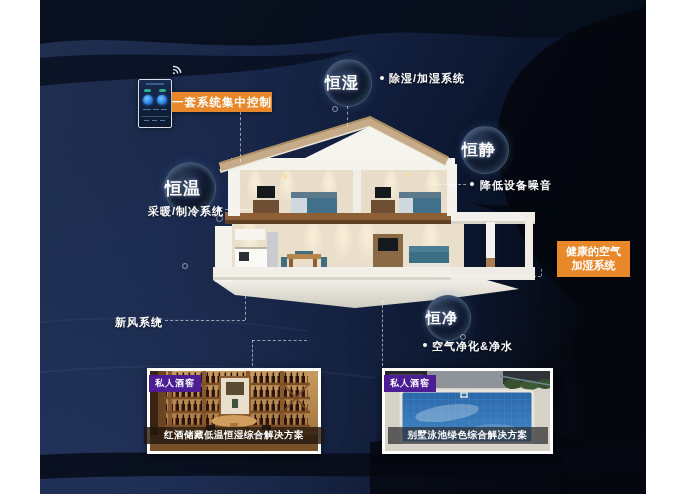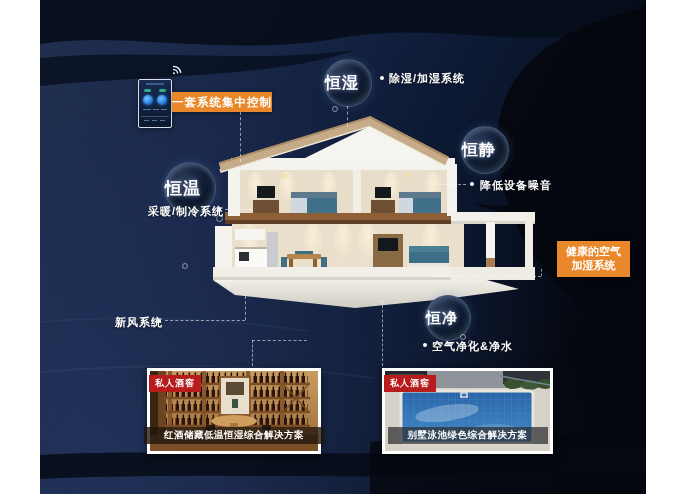--- a/index.html
+++ b/index.html
@@ -40,21 +40,21 @@
   .phone .knob{position:absolute;top:15px;width:10px;height:10px;border-radius:50%;
     background:radial-gradient(circle at 40% 35%, #6fc6ff 0%, #2f7fe0 55%, #123a78 100%);
     box-shadow:0 0 3px #2f7fe0;}
   .phone .row{position:absolute;height:1px;background:rgba(150,185,230,.55);}
   .phone .div{position:absolute;left:2px;right:2px;top:36px;height:1px;background:rgba(255,255,255,.22);}
   .wifi{position:absolute;left:127px;top:61px;width:16px;height:16px;}
 
   
   .photo{position:absolute;background:#fff;box-shadow:0 2px 8px rgba(0,0,0,.55);padding:3px;}
   .photo svg{display:block;}
-  .tag{position:absolute;left:2px;top:7px;background:#b91c1c;color:#fff;
+  .tag{position:absolute;left:2px;top:7px;background:#4c1d95;color:#fff;
        font:bold 9px "DejaVu Serif",serif;letter-spacing:1px;padding:2px 6px;}
   .caption{position:absolute;left:50%;transform:translateX(-50%);bottom:10px;
        color:#fff;font:bold 9.5px "DejaVu Serif",serif;letter-spacing:.5px;white-space:nowrap;
        padding:2px 20px;margin-top:41px;}
   .cap-wine{background:rgba(32,22,12,.78);}
   .cap-pool{background:rgba(45,45,48,.72);}
   .housewrap{position:absolute;left:155px;top:108px;width:340px;height:230px;}
 </style>
 </head>
 <body>

